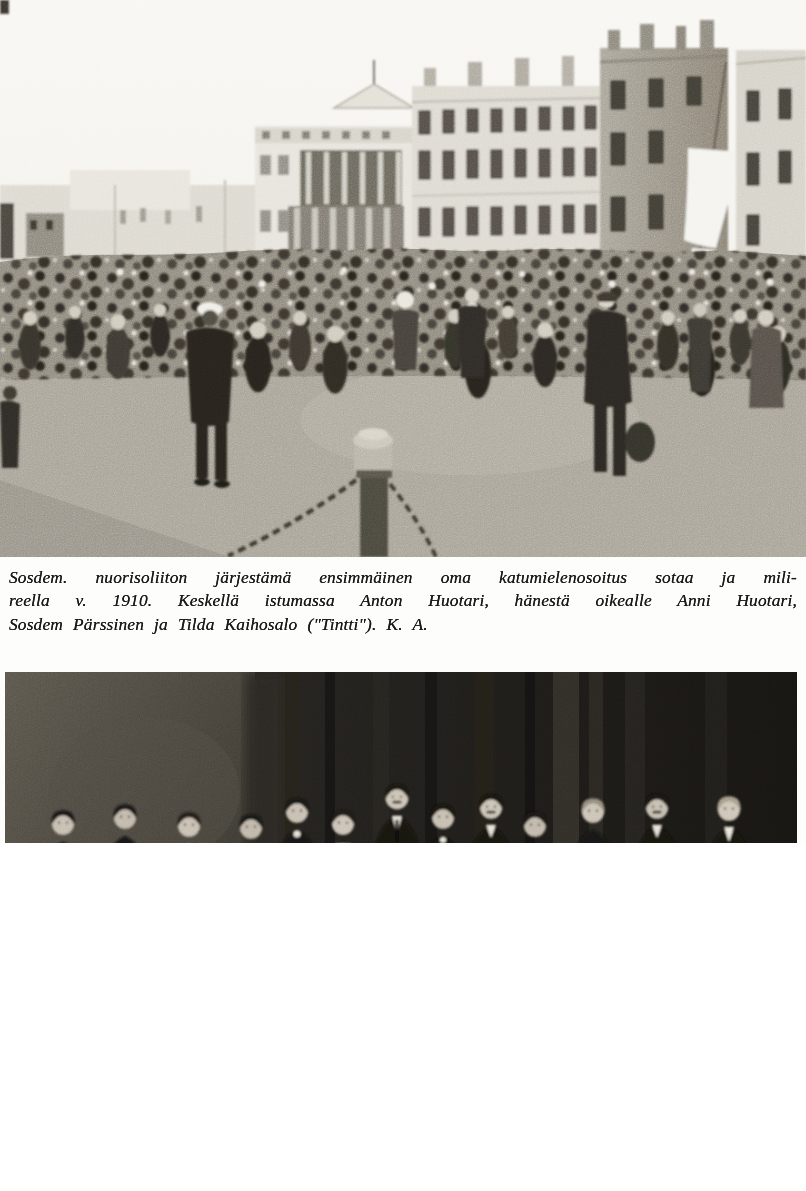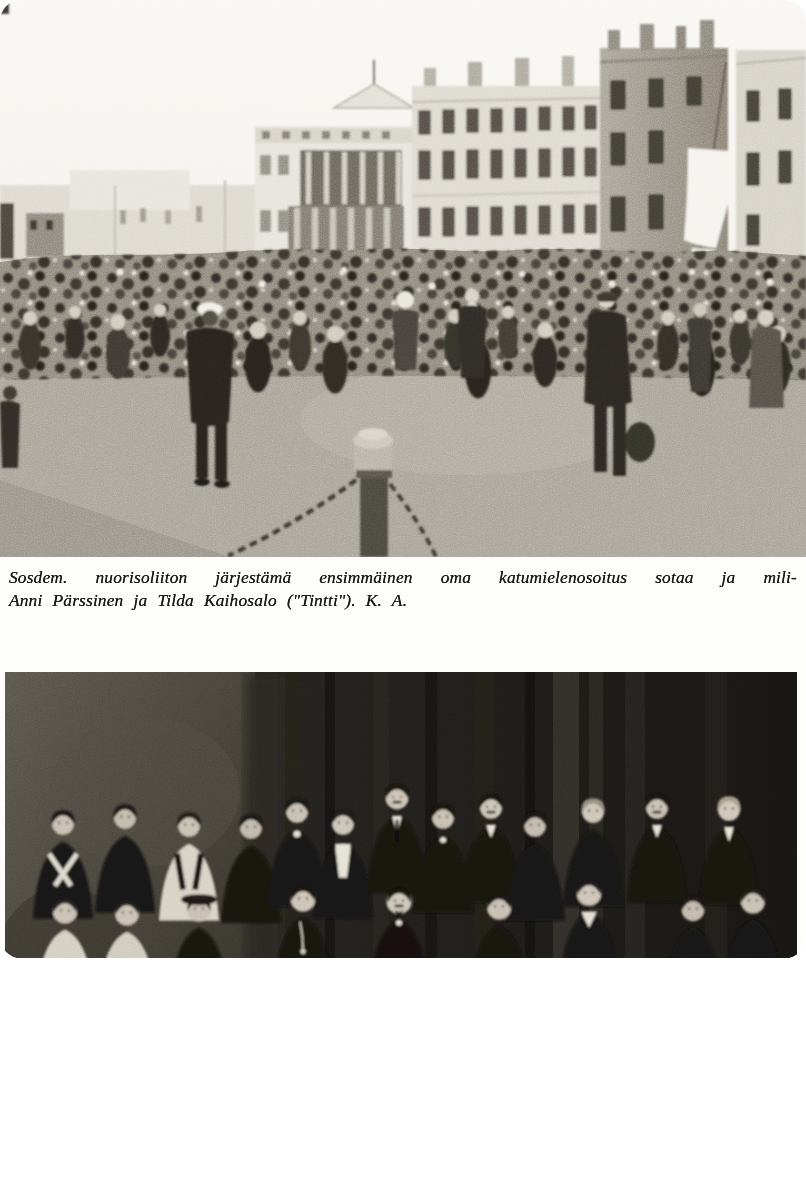--- a/index.html
+++ b/index.html
@@ -1,18 +1,18 @@
 <!DOCTYPE html>
 <html><head>
 <meta charset="utf-8">
 <style>
   html,body{margin:0;padding:0;background:#ffffff;}
   .page{
-    position:relative;width:806px;height:958px;background:#fdfdfb;
-    overflow:hidden;font-family:"Liberation Serif", serif;border-radius:21px;
+    position:relative;width:806px;height:843px;background:#fdfdfb;
+    overflow:hidden;font-family:"Liberation Serif", serif;
   }
   .photo{position:absolute;display:block;margin:0;padding:0;}
   .photo svg{display:block;width:100%;height:100%;}
   .photo-top{left:0;top:0;width:806px;height:557px;}
   .photo-bottom{left:5px;top:672px;width:792px;height:512px;box-shadow:inset 0 0 30px rgba(0,0,0,.4);}
   .caption{
     position:absolute;left:9px;top:566px;width:788px;
     font-style:italic;font-size:17.4px;line-height:23.3px;
     color:#1c1a17;letter-spacing:.15px;word-spacing:.32em;
     text-shadow:0 0 .4px #1c1a17;
@@ -272,21 +272,22 @@
           <path d="M752 330 Q766 322 781 331 L784 408 L749 408 Z" fill="#54504a"></path>
         </g>
       </g>
 
       <rect width="806" height="557" filter="url(#t-grain)" style="mix-blend-mode:overlay" opacity=".5"></rect>
     </svg>
   </figure>
 
   <div class="caption">
     <p class="cap-line full">Sosdem. nuorisoliiton järjestämä ensimmäinen oma katumielenosoitus sotaa ja mili-</p>
-    <p class="cap-line">Anni Pärssinen ja Tilda Kaihosalo ("Tintti"). K. A.</p>
+    <p class="cap-line full">reella v. 1910. Keskellä istumassa Anton Huotari, hänestä oikealle  Anni  Huotari,</p>
+    <p class="cap-line">Sosdem Pärssinen ja Tilda Kaihosalo ("Tintti"). K. A.</p>
   </div>
 
   <figure class="photo photo-bottom">
     <svg viewBox="0 0 792 513" preserveAspectRatio="none">
       <defs>
         <filter id="b-grain" x="-5%" y="-5%" width="110%" height="110%">
           <feTurbulence type="fractalNoise" baseFrequency="0.9" numOctaves="2" stitchTiles="stitch"></feTurbulence>
           <feColorMatrix type="saturate" values="0"></feColorMatrix>
         </filter>
         <filter id="b-soft">

